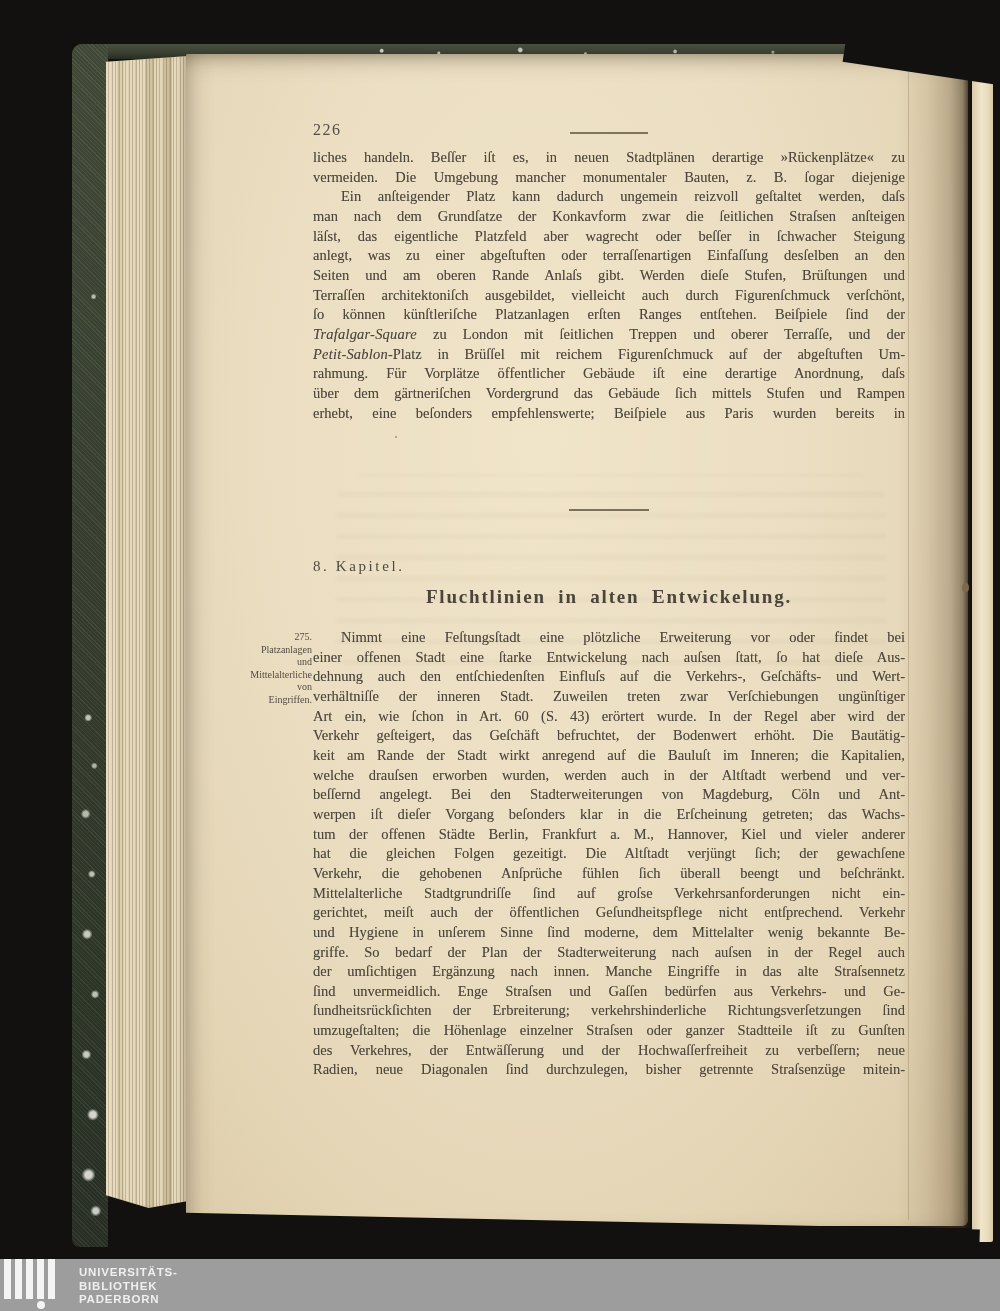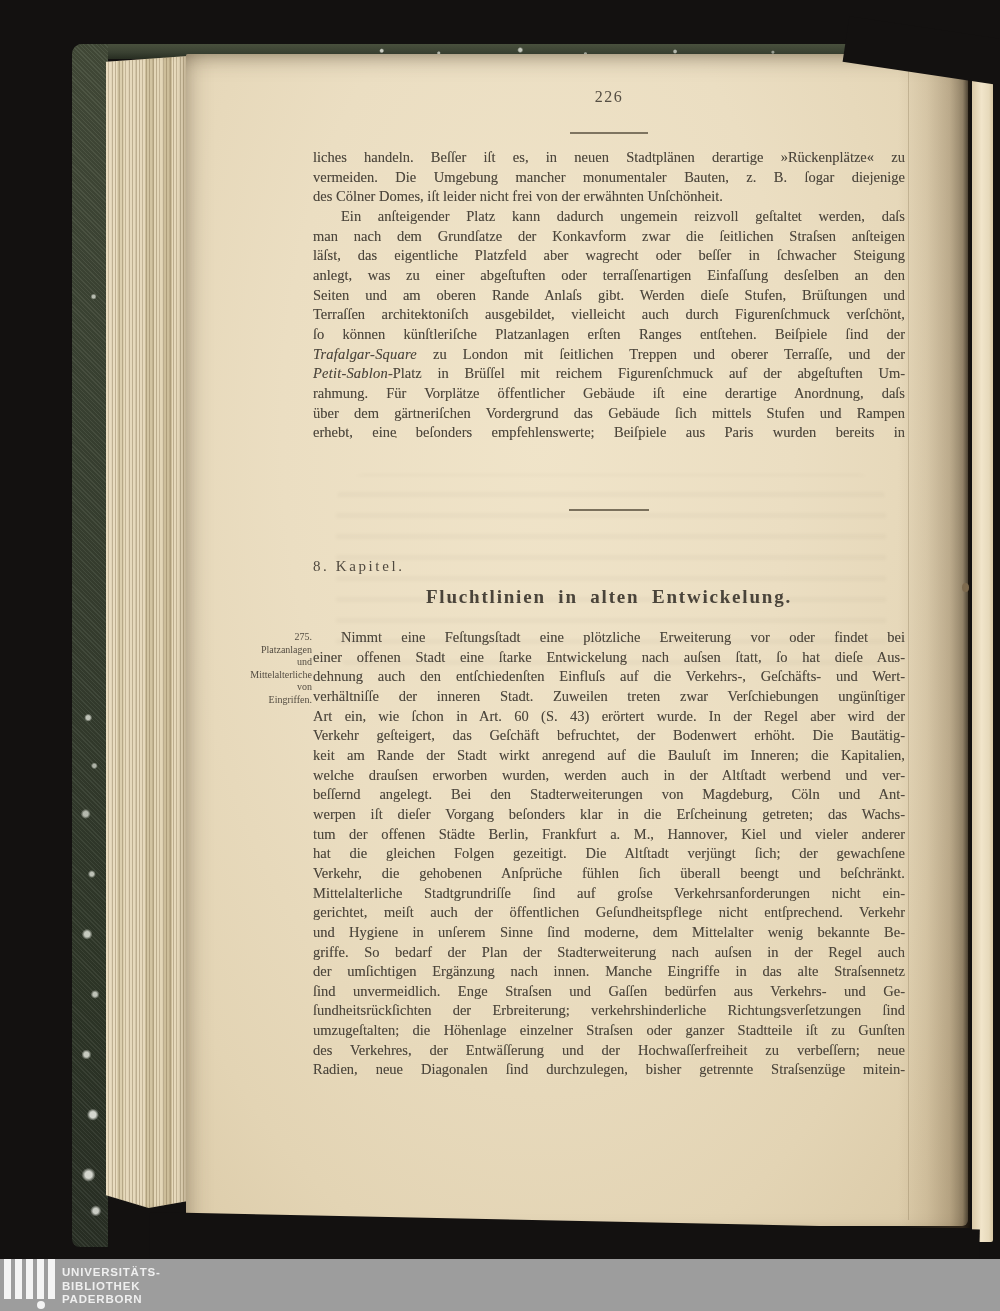--- a/index.html
+++ b/index.html
@@ -88,22 +88,22 @@
   }
   .bottom-wedge{
     position:absolute; left:150px; top:1212px; width:830px; height:60px;
     background:#131110; transform:rotate(1.2deg); transform-origin:left top;
   }
   .speck{
     position:absolute; border-radius:50%; background:#7d6a4e; pointer-events:none;
   }
   
   .pagenum{
-    position:absolute; left:127px; top:34px; width:592px;
-    text-align:center; font-size:16px; letter-spacing:1.5px; color:#554e43;
+    position:absolute; left:127px; top:67px; width:592px;
+    font-size:16px; letter-spacing:1.5px; color:#554e43;
   }
   .pagenum-rule{
     position:absolute; left:384px; top:78px; width:78px; height:1.6px;
     background:#7e7460;
   }
   .textcol{
     position:absolute; left:127px; width:592px;
     font-size:14.5px; line-height:19.65px; color:#4c463c;
     text-shadow:0 0 .5px rgba(77,70,60,.4);
   }
@@ -137,21 +137,21 @@
   }
   
   .banner{
     position:absolute; left:0; top:1259px; width:1000px; height:52px;
     background:#9d9d9d; z-index:10;
   }
   .banner .bars{ position:absolute; left:4px; top:0; width:60px; height:52px; }
   .banner .bar{ position:absolute; top:0; width:6.5px; height:40px; background:#f4f4f4; }
   .banner .dot{ position:absolute; left:33px; top:42px; width:8px; height:8px; border-radius:50%; background:#f4f4f4; }
   .banner .bname{
-    position:absolute; left:62px; top:7px;
+    position:absolute; left:79px; top:7px;
     font-family:"Liberation Sans","DejaVu Sans",sans-serif;
     font-size:11.5px; font-weight:700; letter-spacing:.8px;
     line-height:13.5px; color:#efefef;
   }
 </style>
 </head>
 <body>
 
 <div class="stage">
 
@@ -161,21 +161,20 @@
 
   <div class="page">
     <div class="bleed"></div>
 
     <div class="pagenum">226</div>
     <div class="pagenum-rule"></div>
 
     <div class="textcol" id="para-top">
         <div class="tl">liches handeln. Beſſer iſt es, in neuen Stadtplänen derartige »Rückenplätze« zu</div>
         <div class="tl">vermeiden. Die Umgebung mancher monumentaler Bauten, z. B. ſogar diejenige</div>
-        <div class="tl end">des Cölner Domes, iſt leider nicht frei von der erwähnten Unſchönheit.</div>
         <div class="tl ind">Ein anſteigender Platz kann dadurch ungemein reizvoll geſtaltet werden, daſs</div>
         <div class="tl">man nach dem Grundſatze der Konkavform zwar die ſeitlichen Straſsen anſteigen</div>
         <div class="tl">läſst, das eigentliche Platzfeld aber wagrecht oder beſſer in ſchwacher Steigung</div>
         <div class="tl">anlegt, was zu einer abgeſtuften oder terraſſenartigen Einfaſſung desſelben an den</div>
         <div class="tl">Seiten und am oberen Rande Anlaſs gibt. Werden dieſe Stufen, Brüſtungen und</div>
         <div class="tl">Terraſſen architektoniſch ausgebildet, vielleicht auch durch Figurenſchmuck verſchönt,</div>
         <div class="tl">ſo können künſtleriſche Platzanlagen erſten Ranges entſtehen. Beiſpiele ſind der</div>
         <div class="tl"><i>Trafalgar-Square</i> zu London mit ſeitlichen Treppen und oberer Terraſſe, und der</div>
         <div class="tl"><i>Petit-Sablon</i>-Platz in Brüſſel mit reichem Figurenſchmuck auf der abgeſtuften Um-</div>
         <div class="tl">rahmung. Für Vorplätze öffentlicher Gebäude iſt eine derartige Anordnung, daſs</div>

